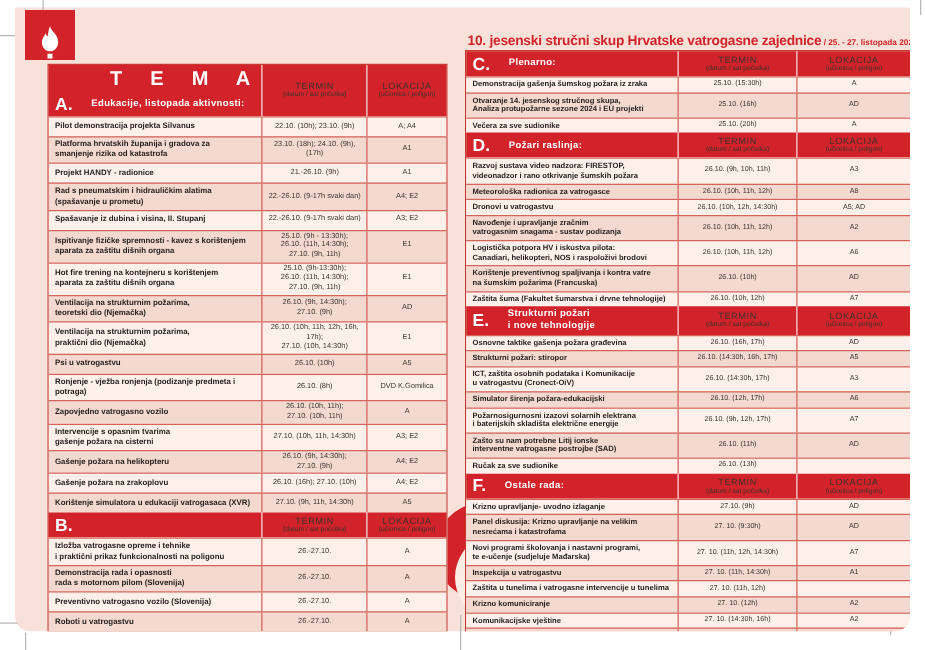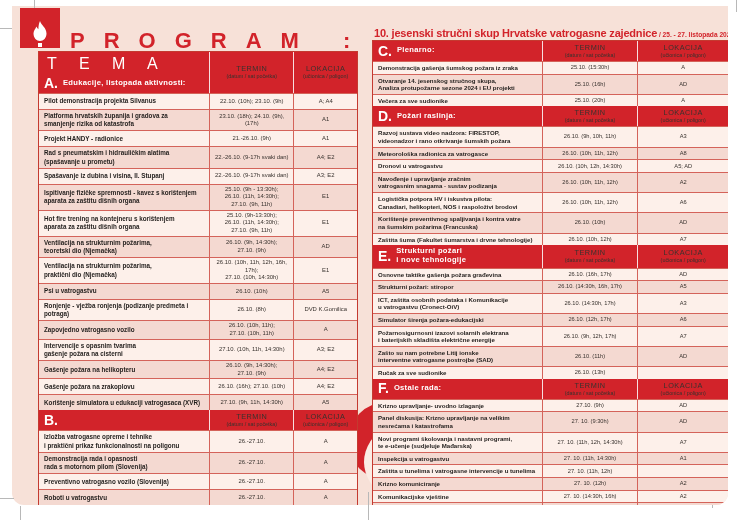--- a/index.html
+++ b/index.html
@@ -45,24 +45,24 @@
   }
   .right-title .main{font-size:11px;font-weight:bold;letter-spacing:-0.2px;}
   .right-title .suffix{font-size:6.6px;font-weight:bold;}
   
   .table{position:absolute;z-index:2;border:1.6px solid #c43a30;background:#fdf0ea;}
   .tbl-left{left:26px;top:45px;width:318px;}
   .tbl-right{left:360px;top:34px;width:355px;}
   .sec-head{display:flex;align-items:stretch;background:#d2232a;color:#fff;min-height:20px;}
   .sec-head .cell{border-left:1px solid rgba(255,255,255,.85);box-sizing:border-box;}
   .sec-head .c1{border-left:none;display:flex;flex-direction:column;justify-content:center;}
-  .banner{font-size:16px;font-weight:normal;letter-spacing:9px;text-align:left;padding:3px 0 1px 8px;}
+  .banner{font-size:16px;font-weight:bold;letter-spacing:9px;text-align:right;padding:3px 0 1px 8px;}
   .sec-line{display:flex;align-items:center;padding:2px 4px 3px 5px;}
   .letter{font-size:14px;font-weight:bold;line-height:1;}
-  .slabel{font-size:7.6px;font-weight:bold;margin-left:5px;letter-spacing:.3px;white-space:pre-line;line-height:1.15;}
+  .slabel{font-size:7.6px;font-weight:bold;margin-left:15px;letter-spacing:.3px;white-space:pre-line;line-height:1.15;}
   .hcell{display:flex;flex-direction:column;align-items:center;justify-content:center;text-align:center;}
   .hmain{font-size:7.3px;font-weight:normal;letter-spacing:.5px;line-height:1.1;}
   .hsub{font-size:5.4px;line-height:1.15;}
   .row{display:flex;align-items:stretch;background:#fdf0ea;border-top:1px solid #d4635a;}
   .row.alt{background:#f4d9d1;}
   .row .cell{box-sizing:border-box;white-space:pre-line;}
   .row .c1{padding:2px 3px 2px 5px;display:flex;align-items:center;}
   .row .c2,.row .c3{border-left:1px solid #d4635a;display:flex;align-items:center;justify-content:center;text-align:center;padding:1px 2px;}
   .topic{font-weight:bold;color:#201d1b;}
   .tbl-left .row{min-height:15px;}
@@ -84,21 +84,20 @@
   <div class="deco swoosh2"></div>
   <div class="deco red-circle"></div>
   <div class="deco pale-ellipse"></div>
 
   <div class="logo">
     <svg width="22" height="26" viewBox="0 0 22 26">
       <path fill="#ffffff" d="M11 0c1.2 4.5 6.5 6.5 6.5 12.5 0 4.5-3 7.5-6.5 7.5S4.5 17 4.5 12.5C4.5 10 6.2 8.4 7.4 5.6c.8 1.9 2 2.6 2 2.6C9.4 5.2 10 2.4 11 0z M9 22h4v4H9z"></path>
     </svg>
   </div>
 
-  <div class="program-title">PROGRAM :</div>
 
   <div class="table tbl-left" id="tbl-left">
       <div class="sec-head">
         <div class="cell c1">
           <div class="banner">T E M A</div>
           <div class="sec-line">
             <span class="letter">A.</span>
             <span class="slabel">Edukacije, listopada aktivnosti:</span>
           </div>
         </div>

